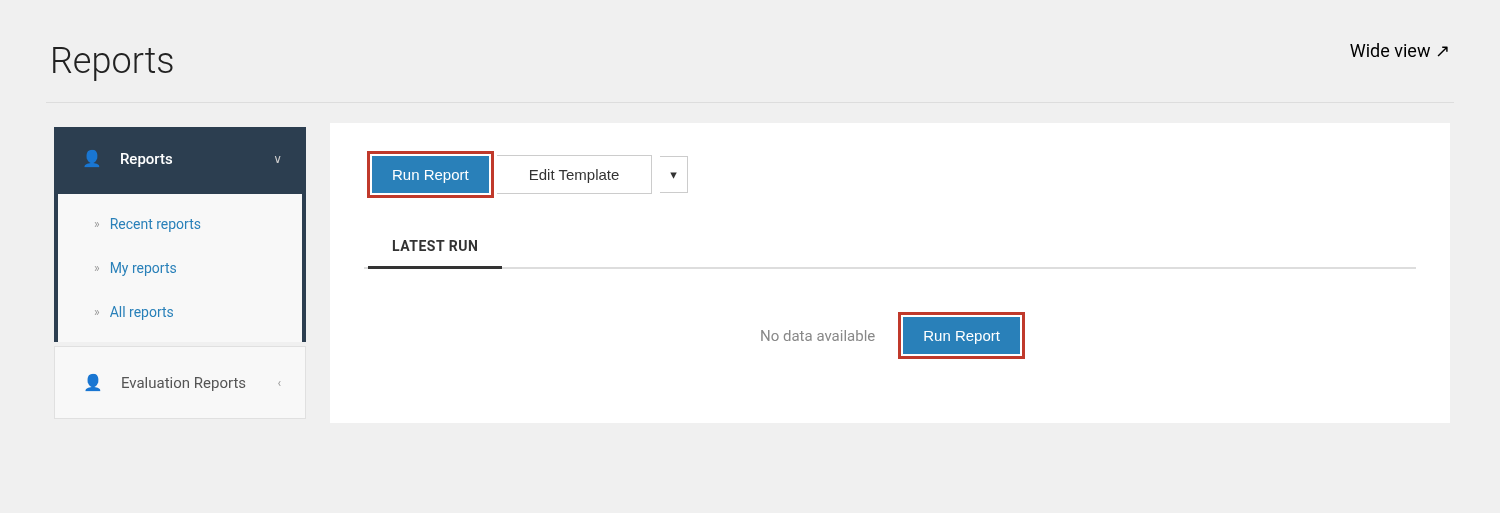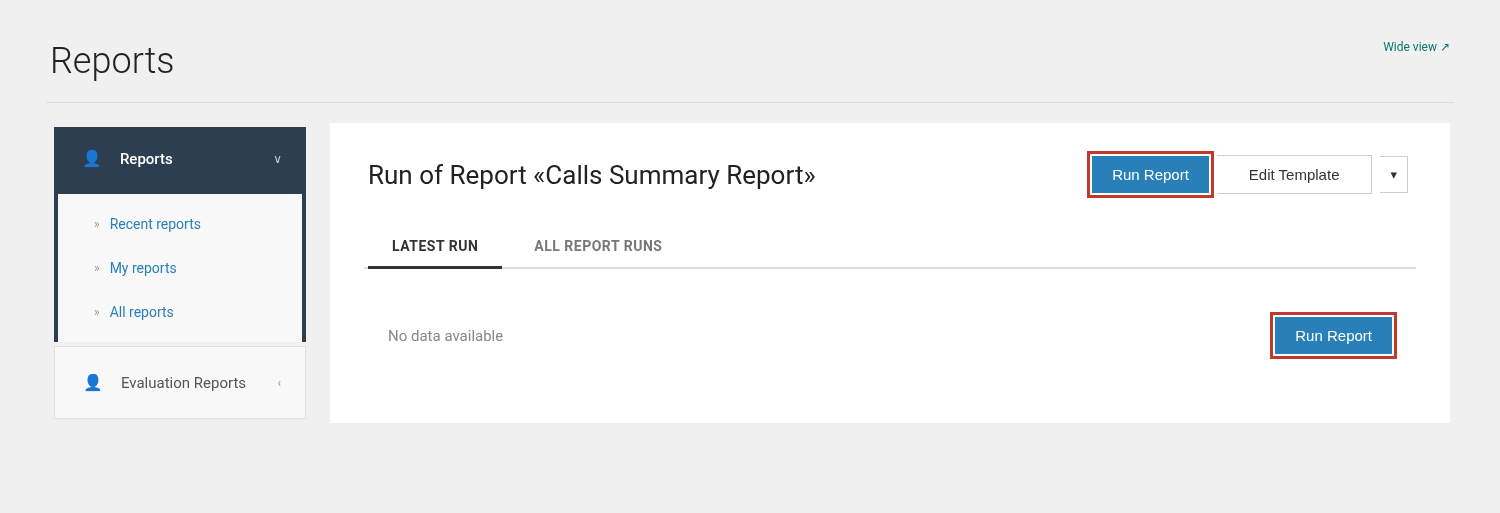--- a/index.html
+++ b/index.html
@@ -22,22 +22,22 @@
       margin-bottom: 16px;
     }
 
     .page-title {
       font-size: 36px;
       font-weight: 300;
       color: #222;
     }
 
     .wide-view-link {
-      font-size: 12px;
-      color: #0f766e;
+      font-size: 18px;
+      color: #000000;
       cursor: pointer;
       text-decoration: none;
     }
 
     .divider {
       border: none;
       border-top: 1px solid #ddd;
       margin-bottom: 16px;
     }
 
@@ -226,21 +226,21 @@
 
     .tab.active {
       color: #333;
       border-bottom: 3px solid #333;
     }
 
     .tab-content {
       padding: 40px 20px;
       display: flex;
       align-items: center;
-      justify-content: space-between;
+      justify-content: center;
       gap: 20px;
       min-height: 120px;
     }
 
     .no-data-text {
       font-size: 15px;
       color: #888;
     }
 
     .run-report-btn-main {
@@ -303,35 +303,31 @@
           </div>
           <span class="sidebar-chevron-right">‹</span>
         </div>
       </div>
     </div>
 
     <div class="main-content">
 
 
       <div class="report-header">
-        <h2 class="report-title">Run of Report «Calls Summary Report»</h2>
         <div class="report-actions">
           <button class="run-report-btn-header">Run Report</button>
           <button class="edit-template-btn">Edit Template</button>
           <button class="edit-template-dropdown">▾</button>
         </div>
       </div>
 
       <div class="tabs">
         <div class="tab active">
           <span>LATEST RUN</span>
         </div>
-        <div class="tab">
-          <span>ALL REPORT RUNS</span>
-        </div>
       </div>
 
       <div class="tab-content">
         <span class="no-data-text">No data available</span>
         <button class="run-report-btn-main">Run Report</button>
       </div>
     </div>
   </div>
 </div>
 

